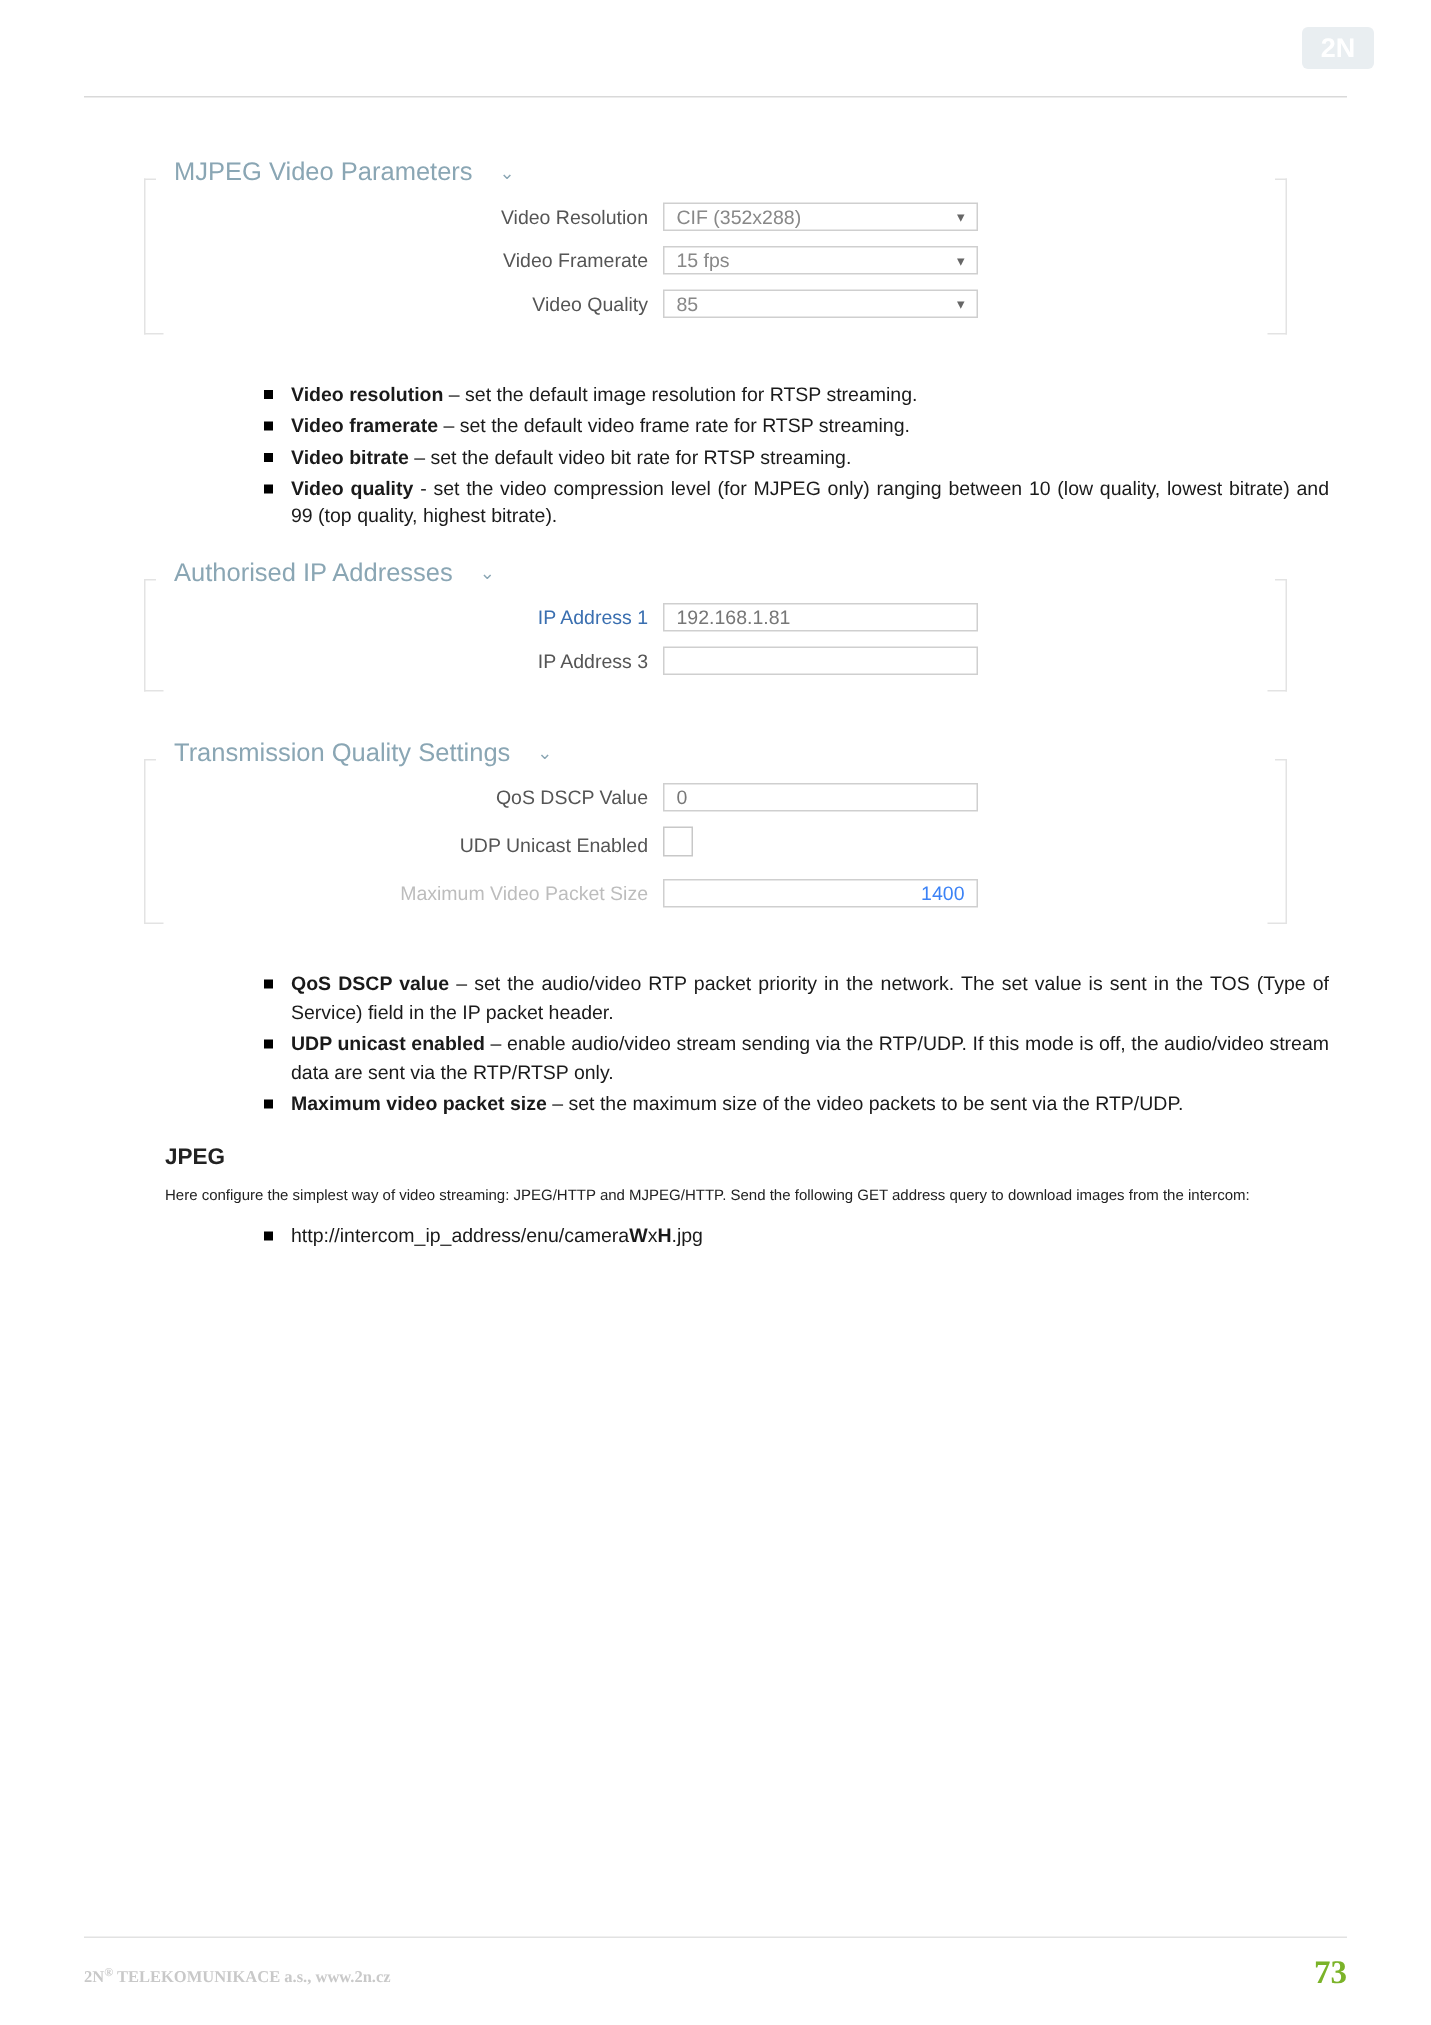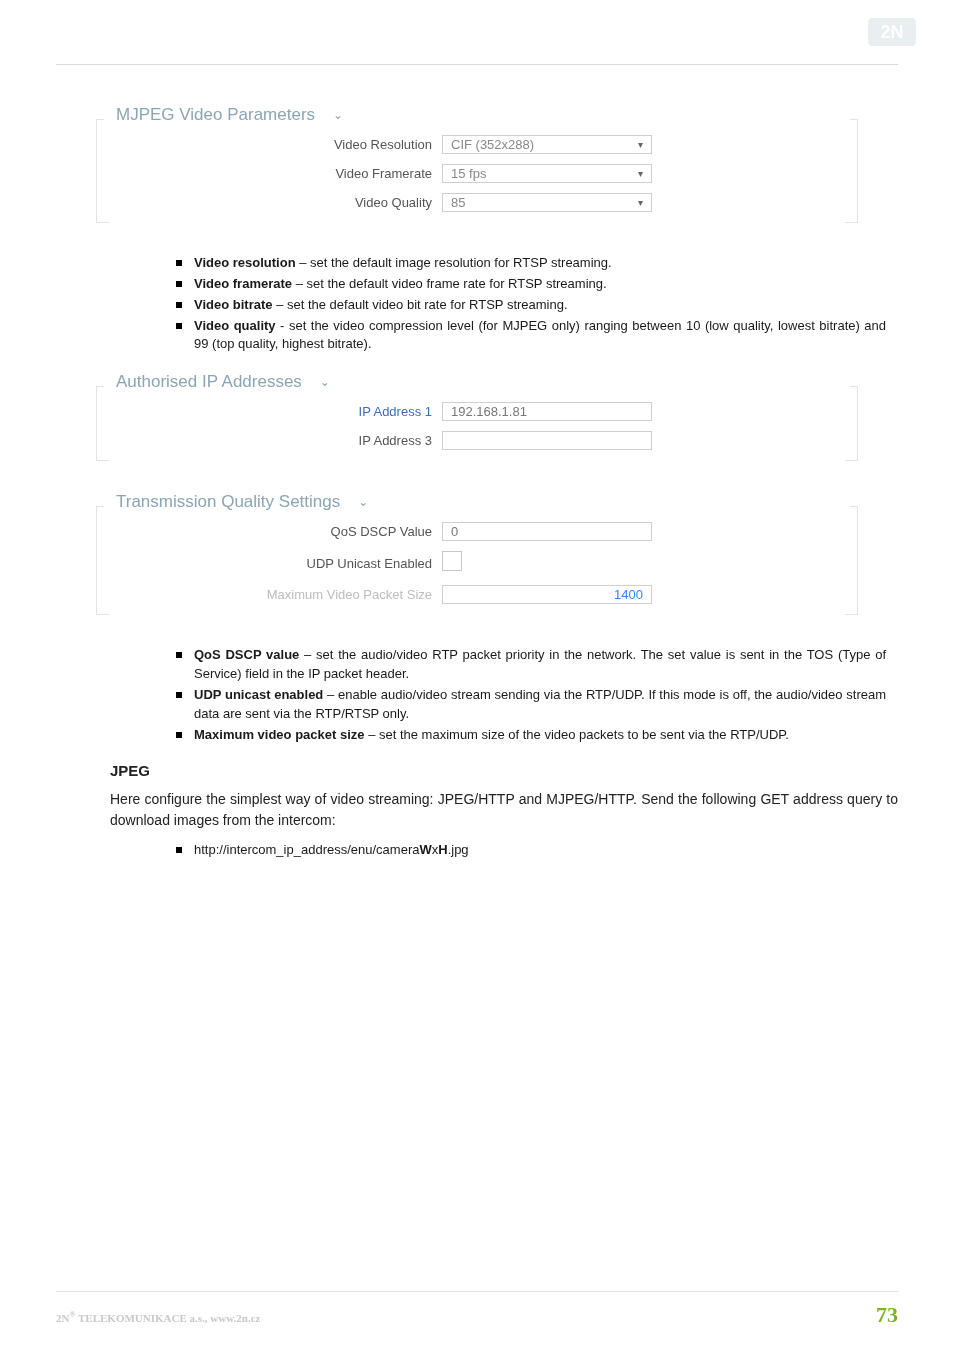--- a/index.html
+++ b/index.html
@@ -141,21 +141,21 @@
     height: 6px;
     background: #000;
   }
   .h3 {
     font-size: 15px;
     font-weight: 700;
     color: #222;
     margin: 18px 0 10px 54px;
   }
   .para {
-    font-size: 14px;
+    font-size: 10px;
     color: #222;
     margin: 0 0 10px 54px;
     text-align: justify;
     line-height: 1.5;
   }
   .footer {
     position: absolute;
     bottom: 22px;
     left: 56px;
     right: 56px;

